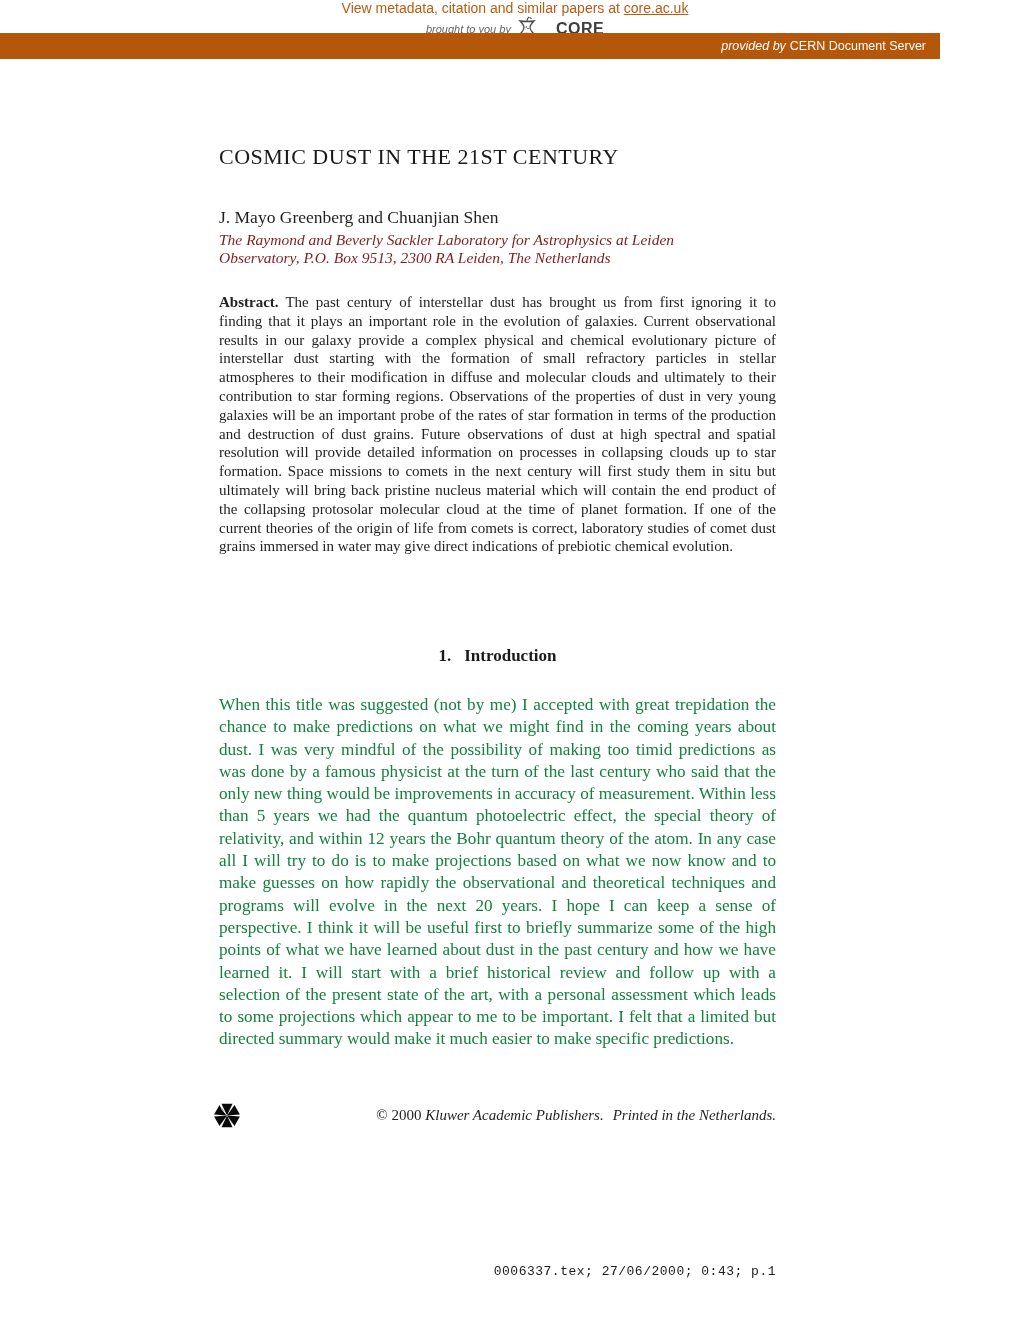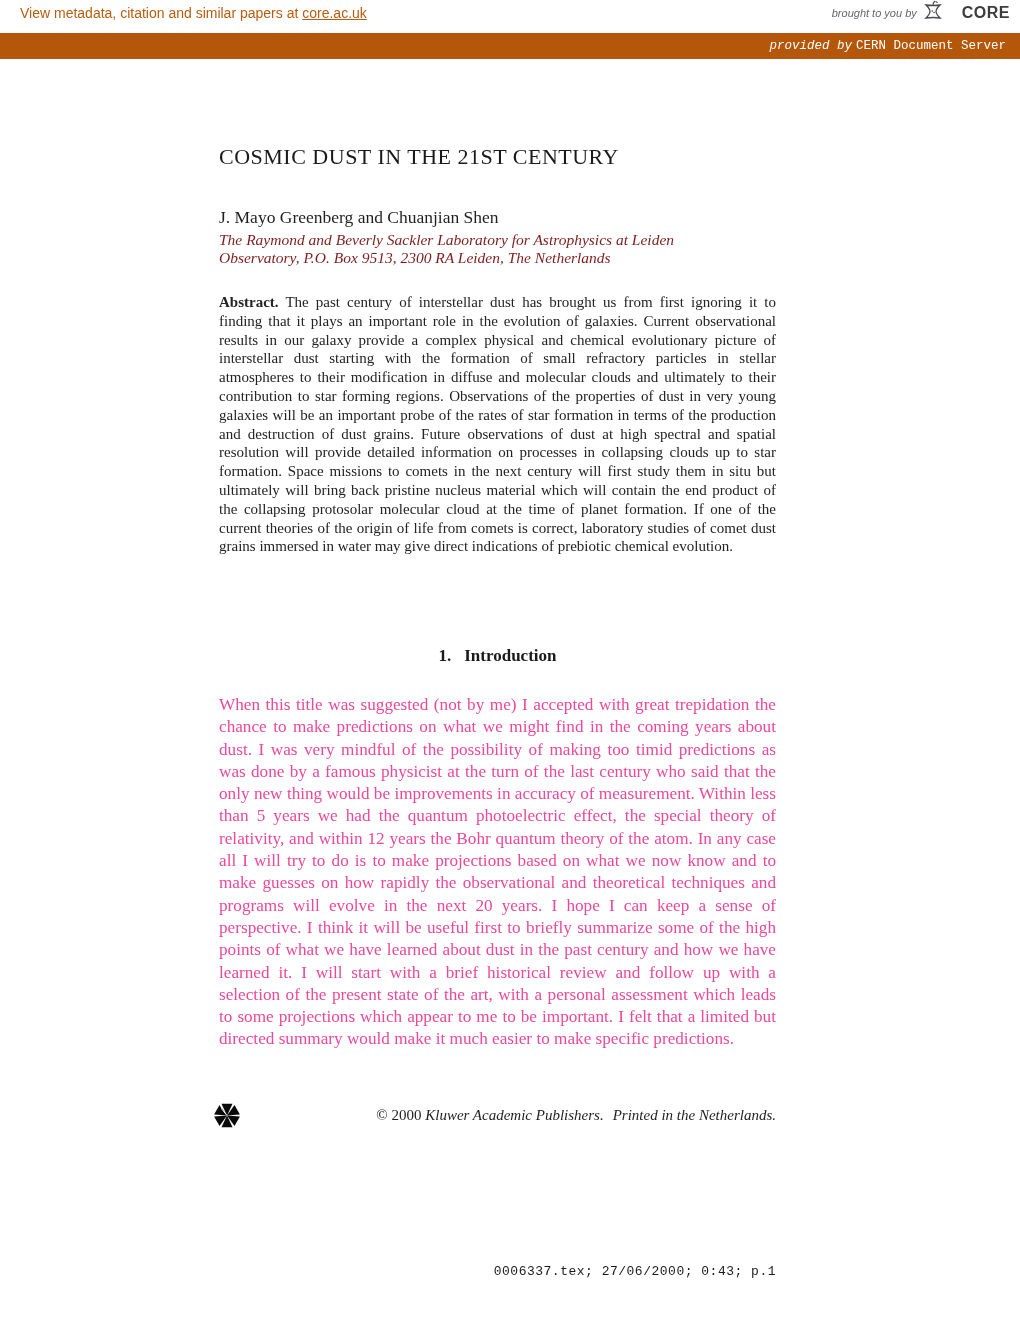--- a/index.html
+++ b/index.html
@@ -13,35 +13,36 @@
   }
   .page { position: relative; width: 1020px; height: 1320px; background: #fff; }
 
   
   .banner {
     position: absolute; top: 0; left: 0; width: 1020px; height: 25px;
     background: #ffffff;
     display: flex; align-items: center; justify-content: space-between;
     padding: 0 10px 0 20px;
     font-family: "Liberation Sans", sans-serif;
+    flex-direction: column;
   }
   .banner-left { font-size: 14px; color: #ba5b10; }
   .banner-link { color: #ba5b10; text-decoration: underline; cursor: pointer; }
   .banner-right { display: flex; align-items: center; gap: 7px; }
   .brought { font-size: 11px; font-style: italic; color: #666; }
   .core-logo { display: flex; align-items: center; gap: 20px; cursor: pointer; }
   .core-word { font-size: 16px; font-weight: bold; color: #3d3d3d; letter-spacing: 0.5px; }
 
   .provided-bar {
-    position: absolute; top: 33px; left: 0; width: 1020px; height: 26px;
+    position: absolute; top: 33px; left: 0; width: 940px; height: 26px;
     background: #b4570b;
     color: #ffffff;
     display: flex; align-items: center; justify-content: flex-end;
     padding-right: 14px;
-    font-family: Liberation Mono, monospace;
+    font-family: Liberation Sans, sans-serif;
     font-size: 12.5px;
   }
   .provided-prefix { font-style: italic; margin-right: 4px; }
 
   
   .col { position: absolute; left: 219px; width: 557px; }
 
   .title {
     top: 144px;
     font-size: 22px; font-weight: normal; line-height: 26px;
@@ -64,21 +65,21 @@
     text-align: center;
     font-size: 17px; font-weight: bold; line-height: 20px;
     color: #1a1a1a;
   }
   .sec-gap { display: inline-block; width: 13px; }
 
   .intro {
     top: 694px;
     font-size: 17.2px; line-height: 22.3px;
     text-align: justify;
-    color: #ec4899;
+    color: #15803d;
   }
 
   .copyright {
     top: 1101px;
     display: flex; align-items: center;
     font-size: 15px;
     justify-content: space-between;
   }
   .kluwer-logo { width: 28px; height: 29px; margin-left: -6px; margin-right: 14px; flex: 0 0 auto; }
   .copyright-text i { font-style: italic; }

